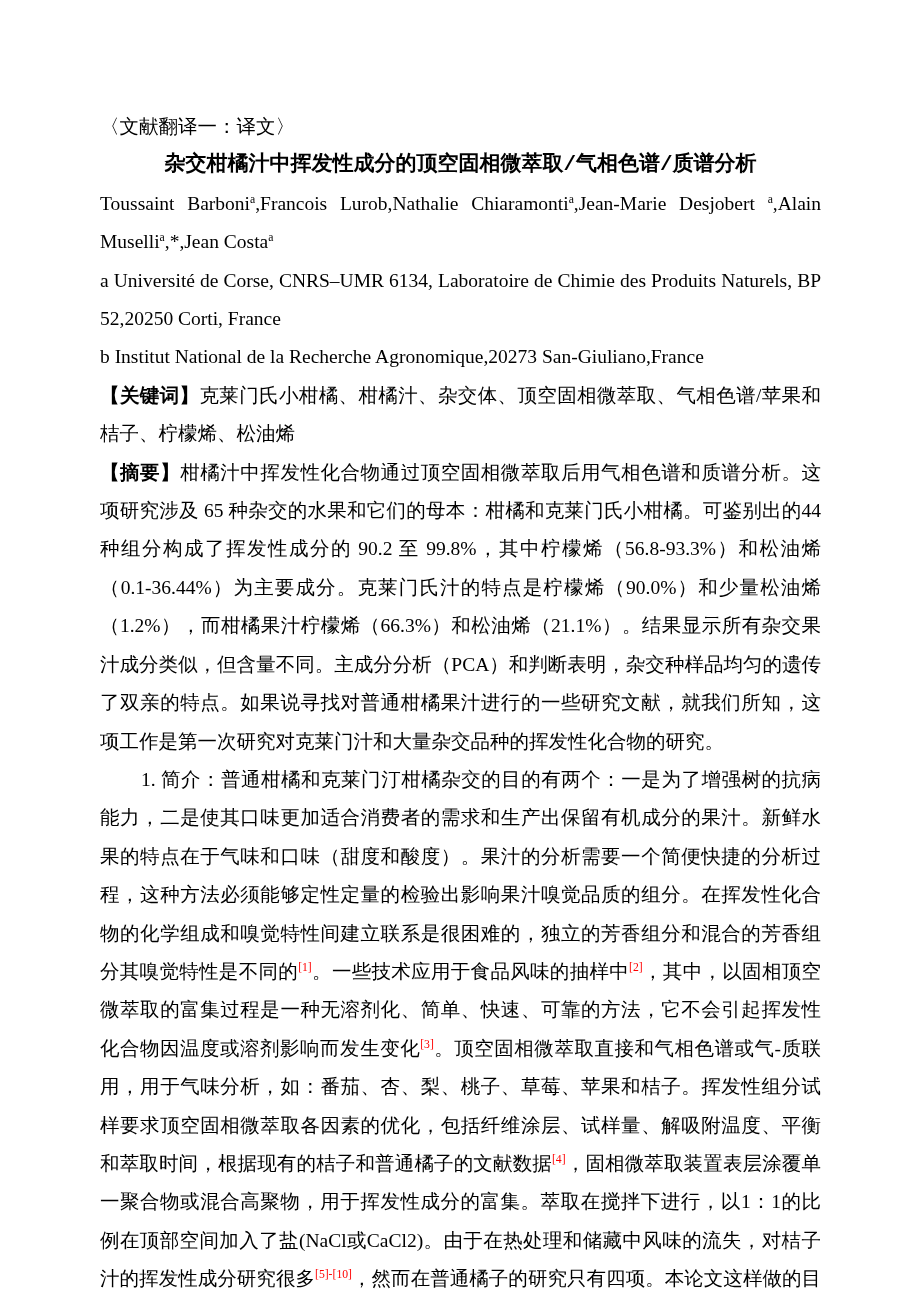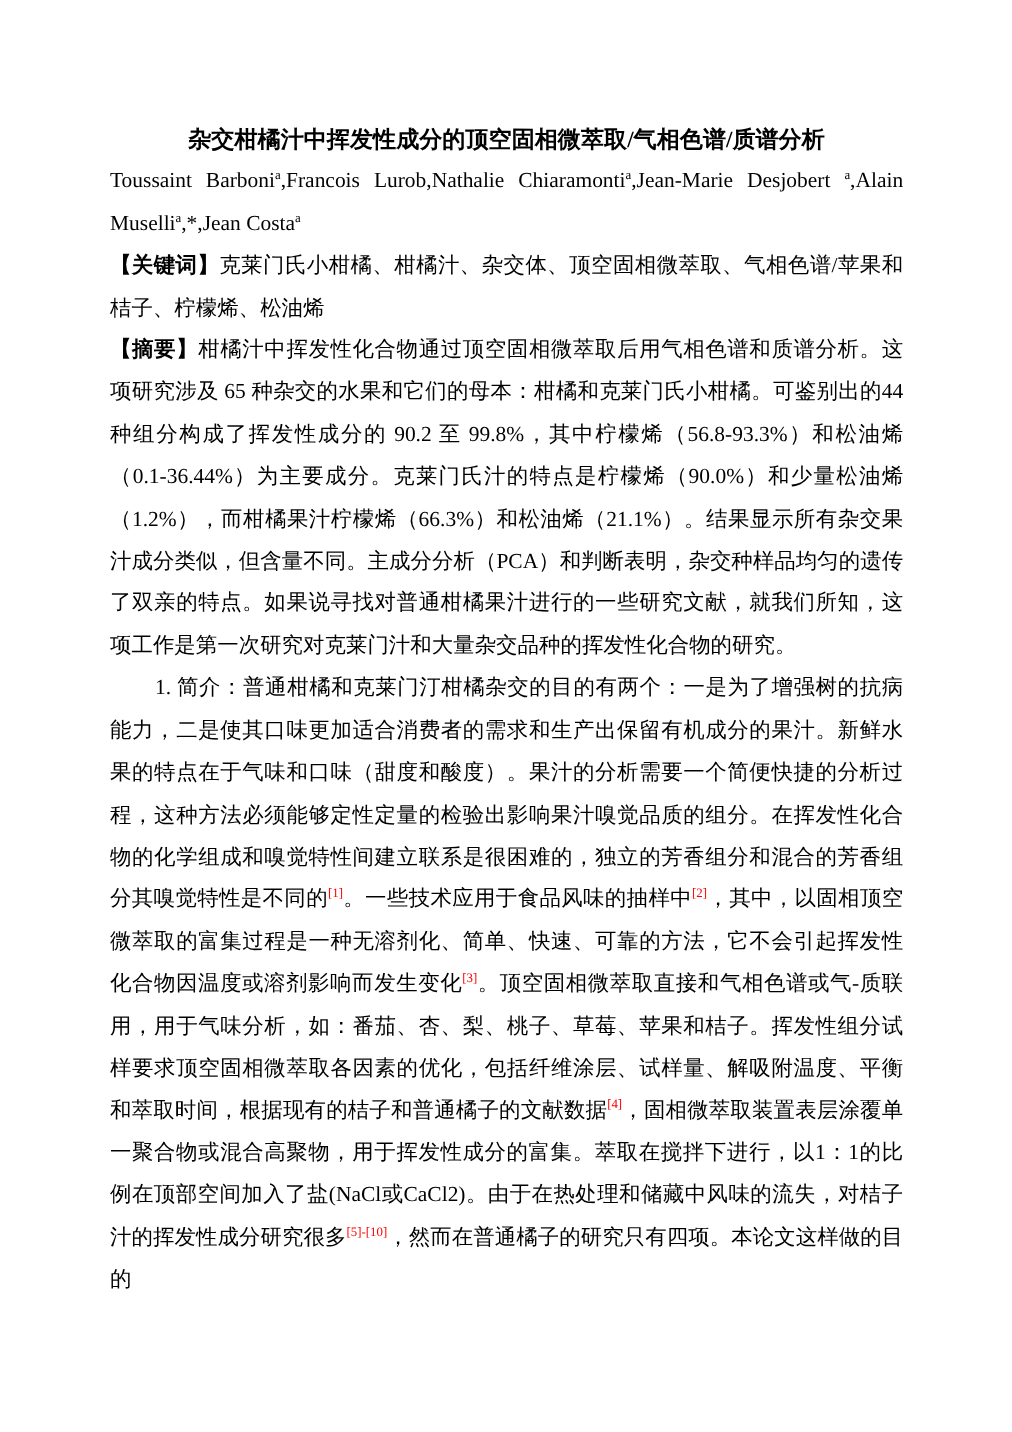--- a/index.html
+++ b/index.html
@@ -18,20 +18,21 @@
     font-family: "Liberation Serif", "DejaVu Serif", serif;
     font-size: 19.5px;
     line-height: 38.4px;
   }
   .block {
     margin: 0;
     text-align: justify;
   }
   .block.center {
     text-align: center;
+    font-family: Liberation Mono, monospace;
   }
   .block.title-line {
     font-size: 21px;
     font-weight: bold;
   }
   .block.indent {
     text-indent: 2.1em;
   }
   .seg-n { }
   .seg-b { font-weight: bold; }
@@ -44,25 +45,28 @@
     vertical-align: super;
     font-size: 0.6em;
     line-height: 0;
     color: #ff0000;
   }
 </style>
 </head>
 <body>
 
 <div class="page">
+  <p class="block"><span class="seg-n">〈文献翻译一：译文〉</span></p>
 
   <p class="block center title-line"><span class="seg-b">杂交柑橘汁中挥发性成分的顶空固相微萃取/气相色谱/质谱分析</span></p>
 
   <p class="block"><span class="seg-n">Toussaint Barboni</span><span class="seg-sup">a</span><span class="seg-n">,Francois Lurob,Nathalie Chiaramonti</span><span class="seg-sup">a</span><span class="seg-n">,Jean-Marie Desjobert </span><span class="seg-sup">a</span><span class="seg-n">,Alain Muselli</span><span class="seg-sup">a</span><span class="seg-n">,*,Jean Costa</span><span class="seg-sup">a</span></p>
 
+  <p class="block"><span class="seg-n">a Université de Corse, CNRS–UMR 6134, Laboratoire de Chimie des Produits Naturels, BP 52,20250 Corti, France</span></p>
 
+  <p class="block"><span class="seg-n">b Institut National de la Recherche Agronomique,20273 San-Giuliano,France</span></p>
 
   <p class="block"><span class="seg-b">【关键词】</span><span class="seg-n">克莱门氏小柑橘、柑橘汁、杂交体、顶空固相微萃取、气相色谱/苹果和桔子、柠檬烯、松油烯</span></p>
 
   <p class="block"><span class="seg-b">【摘要】</span><span class="seg-n">柑橘汁中挥发性化合物通过顶空固相微萃取后用气相色谱和质谱分析。这项研究涉及 65 种杂交的水果和它们的母本：柑橘和克莱门氏小柑橘。可鉴别出的44 种组分构成了挥发性成分的 90.2 至 99.8%，其中柠檬烯（56.8-93.3%）和松油烯（0.1-36.44%）为主要成分。克莱门氏汁的特点是柠檬烯（90.0%）和少量松油烯（1.2%），而柑橘果汁柠檬烯（66.3%）和松油烯（21.1%）。结果显示所有杂交果汁成分类似，但含量不同。主成分分析（PCA）和判断表明，杂交种样品均匀的遗传了双亲的特点。如果说寻找对普通柑橘果汁进行的一些研究文献，就我们所知，这项工作是第一次研究对克莱门汁和大量杂交品种的挥发性化合物的研究。</span></p>
 
   <p class="block indent"><span class="seg-n">1. 简介：普通柑橘和克莱门汀柑橘杂交的目的有两个：一是为了增强树的抗病能力，二是使其口味更加适合消费者的需求和生产出保留有机成分的果汁。新鲜水果的特点在于气味和口味（甜度和酸度）。果汁的分析需要一个简便快捷的分析过程，这种方法必须能够定性定量的检验出影响果汁嗅觉品质的组分。在挥发性化合物的化学组成和嗅觉特性间建立联系是很困难的，独立的芳香组分和混合的芳香组分其嗅觉特性是不同的</span><span class="seg-supred">[1]</span><span class="seg-n">。一些技术应用于食品风味的抽样中</span><span class="seg-supred">[2]</span><span class="seg-n">，其中，以固相顶空微萃取的富集过程是一种无溶剂化、简单、快速、可靠的方法，它不会引起挥发性化合物因温度或溶剂影响而发生变化</span><span class="seg-supred">[3]</span><span class="seg-n">。顶空固相微萃取直接和气相色谱或气-质联用，用于气味分析，如：番茄、杏、梨、桃子、草莓、苹果和桔子。挥发性组分试样要求顶空固相微萃取各因素的优化，包括纤维涂层、试样量、解吸附温度、平衡和萃取时间，根据现有的桔子和普通橘子的文献数据</span><span class="seg-supred">[4]</span><span class="seg-n">，固相微萃取装置表层涂覆单一聚合物或混合高聚物，用于挥发性成分的富集。萃取在搅拌下进行，以1：1的比例在顶部空间加入了盐(NaCl或CaCl2)。由于在热处理和储藏中风味的流失，对桔子汁的挥发性成分研究很多</span><span class="seg-supred">[5]-[10]</span><span class="seg-n">，然而在普通橘子的研究只有四项。本论文这样做的目的</span></p>
 </div>
 
 </body></html>

